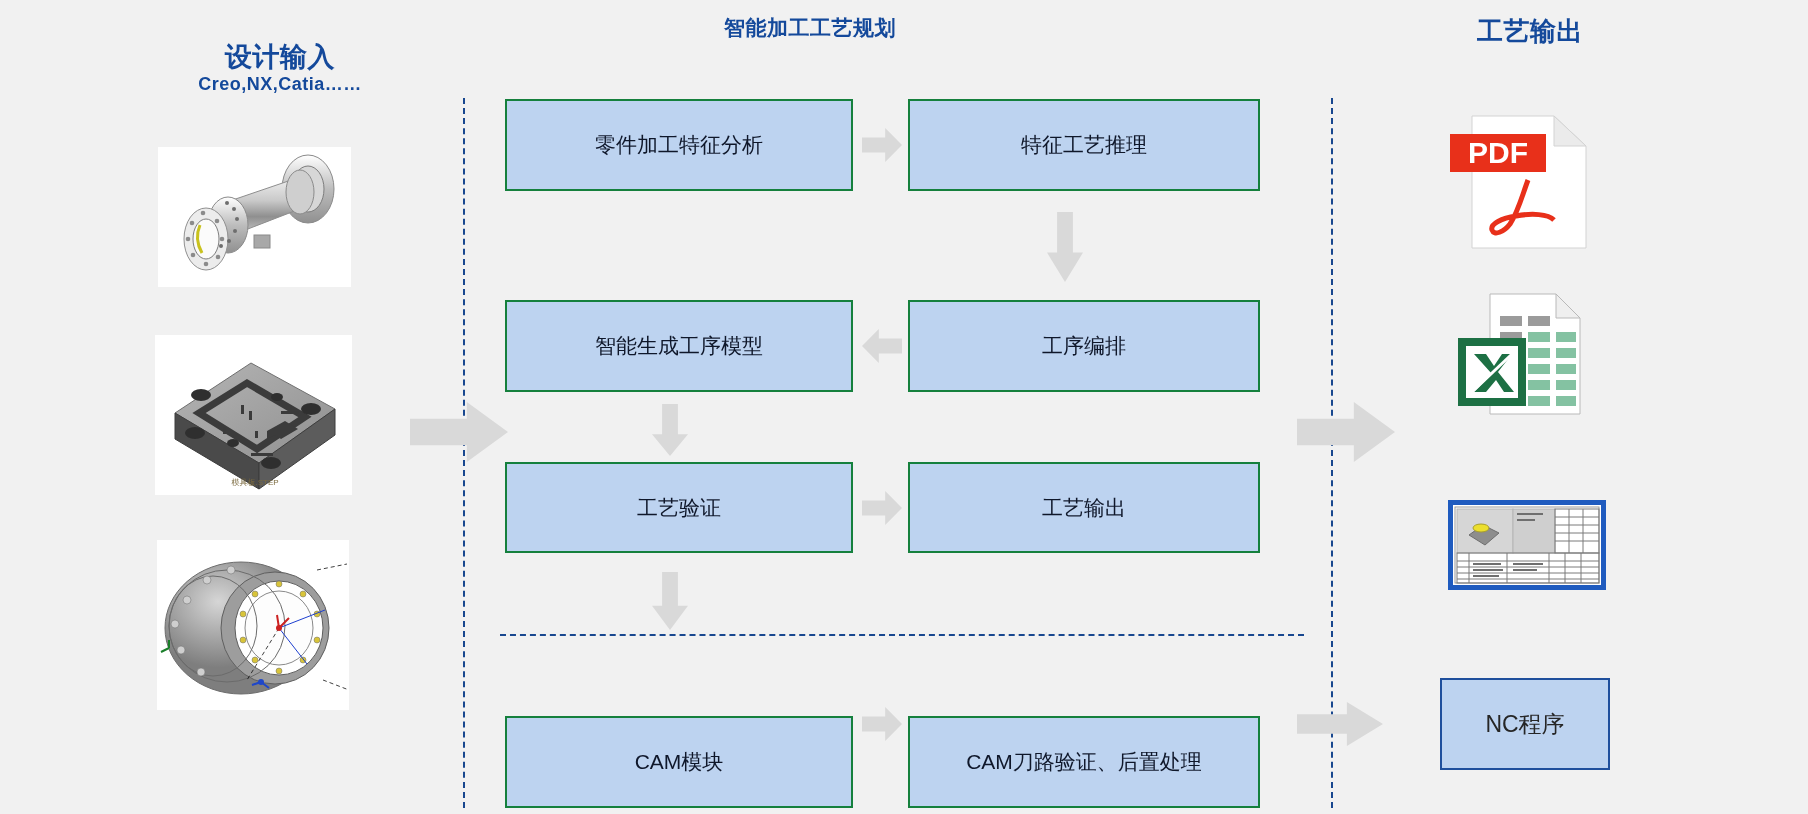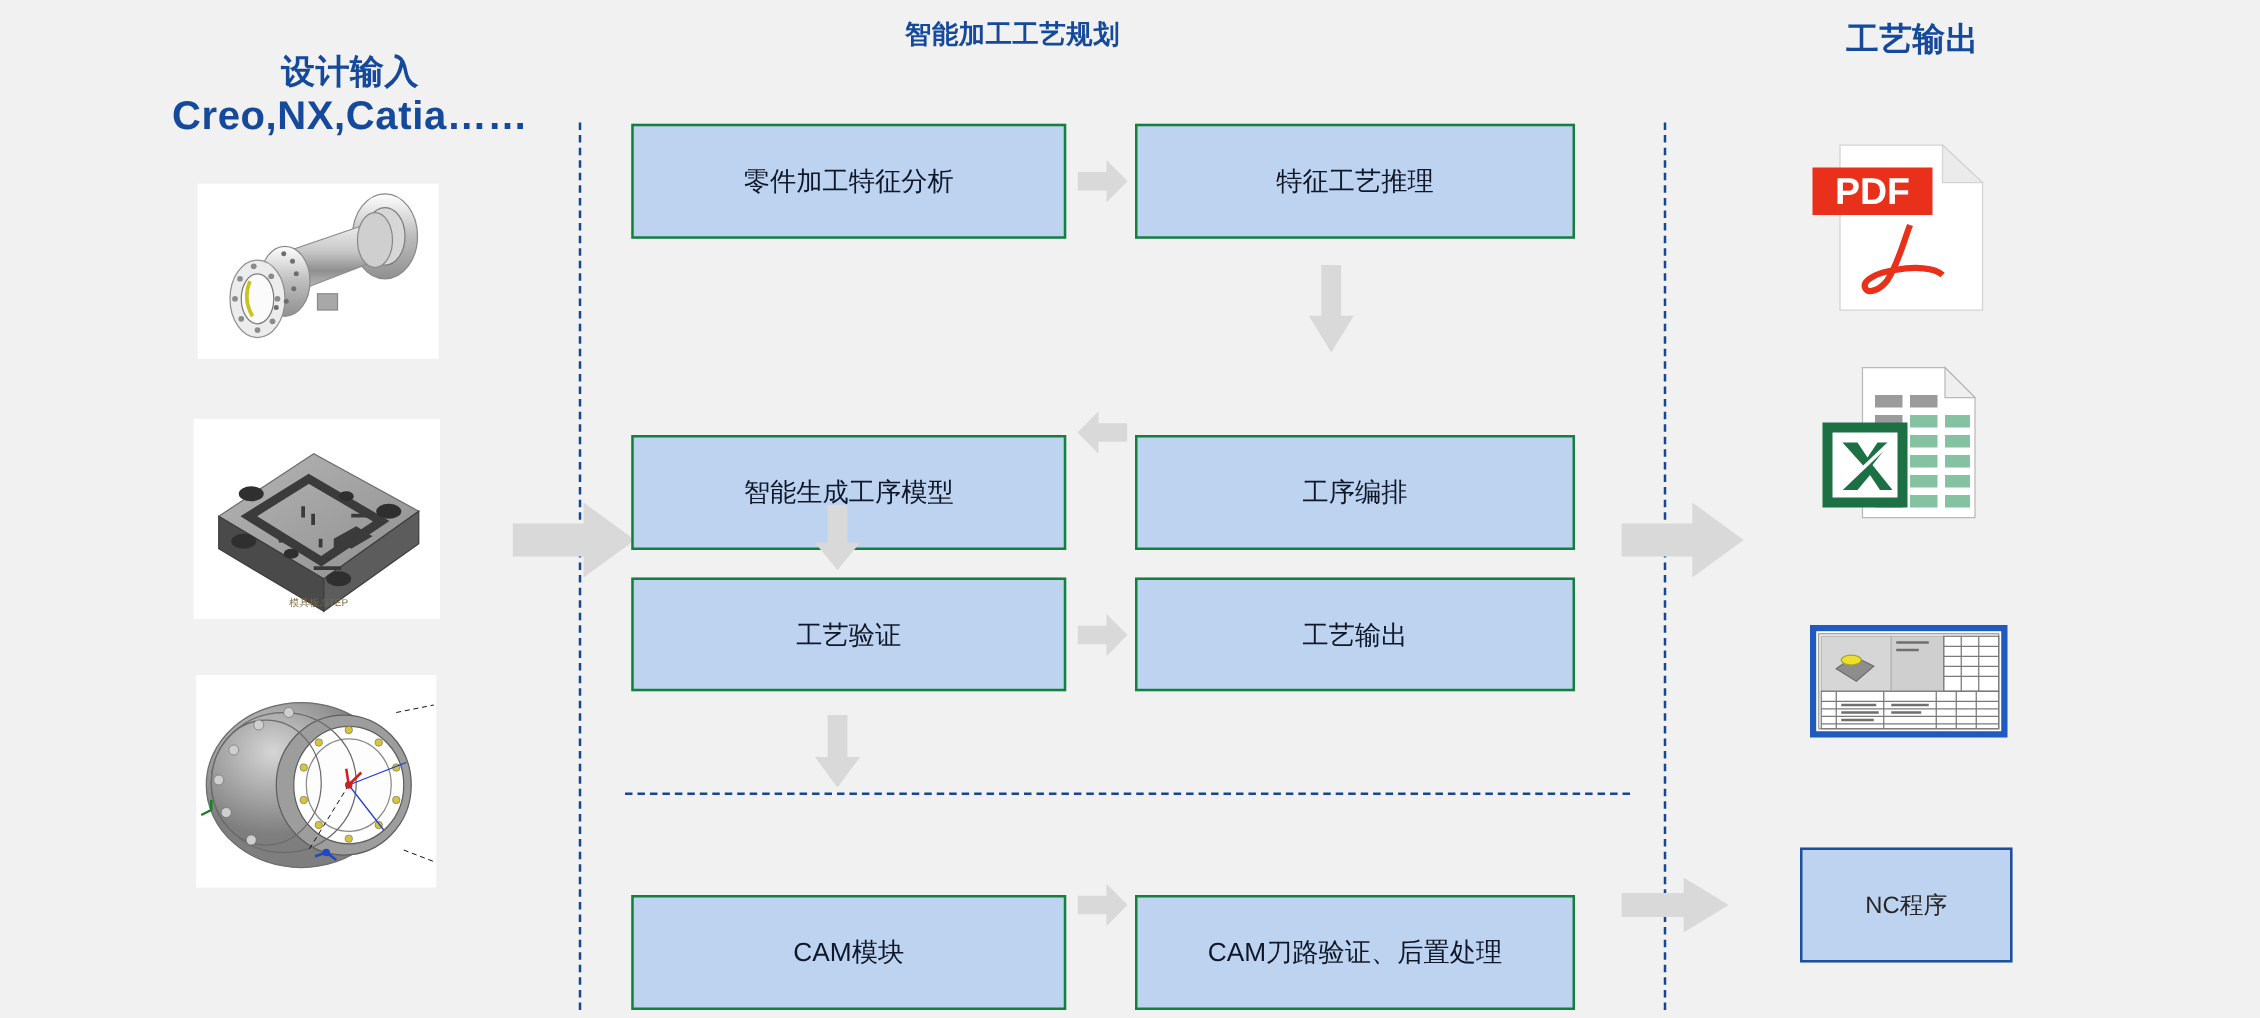--- a/index.html
+++ b/index.html
@@ -16,21 +16,21 @@
   .heading{
     position:absolute;
     color:#14499b;
     font-weight:bold;
     text-align:center;
     line-height:1.18;
     white-space:pre-line;
     letter-spacing:.5px;
   }
   #hdr-design{left:100px;top:10px;width:360px;font-size:27px;}
-  #hdr-design .l2{font-size:32px;display:block;}
+  #hdr-design .l2{font-size:18px;display:block;}
   #hdr-center{left:600px;top:16px;width:420px;font-size:21px;}
   #hdr-output{left:1420px;top:16px;width:220px;font-size:26px;}
 
   
   .vdash{
     position:absolute;width:0;
     border-left:2px dashed #18478f;
   }
   #dash-left{left:463px;top:98px;height:710px;}
   #dash-right{left:1331px;top:98px;height:710px;}
@@ -46,29 +46,29 @@
     border:2px solid #15803d;
     box-sizing:border-box;
     display:flex;align-items:center;justify-content:center;
     color:#0f172a;
     font-size:21px;
     font-family:"Liberation Sans","DejaVu Sans",sans-serif;
   }
   .pbox.left{left:505px;width:348px;}
   .pbox.right{left:908px;width:352px;}
   .r1{top:99px;height:92px;}
-  .r2{top:300px;height:92px;margin-top:48px;}
+  .r2{top:300px;height:92px;}
   .r3{top:462px;height:91px;}
   .r4{top:716px;height:92px;}
 
   #box-nc{
     position:absolute;left:1440px;top:678px;width:170px;height:92px;
     background:#bdd3f0;border:2px solid #1f4f9c;box-sizing:border-box;
     display:flex;align-items:center;justify-content:center;
-    font-size:19px;color:#262626;
+    font-size:23px;color:#262626;
   }
 
   
   .arrow{position:absolute;background:#d9d9d9;}
   .arrow.right{
     clip-path:polygon(0% 28%,58% 28%,58% 0%,100% 50%,58% 100%,58% 72%,0% 72%);
   }
   .arrow.left{
     clip-path:polygon(100% 28%,42% 28%,42% 0%,0% 50%,42% 100%,42% 72%,100% 72%);
   }

